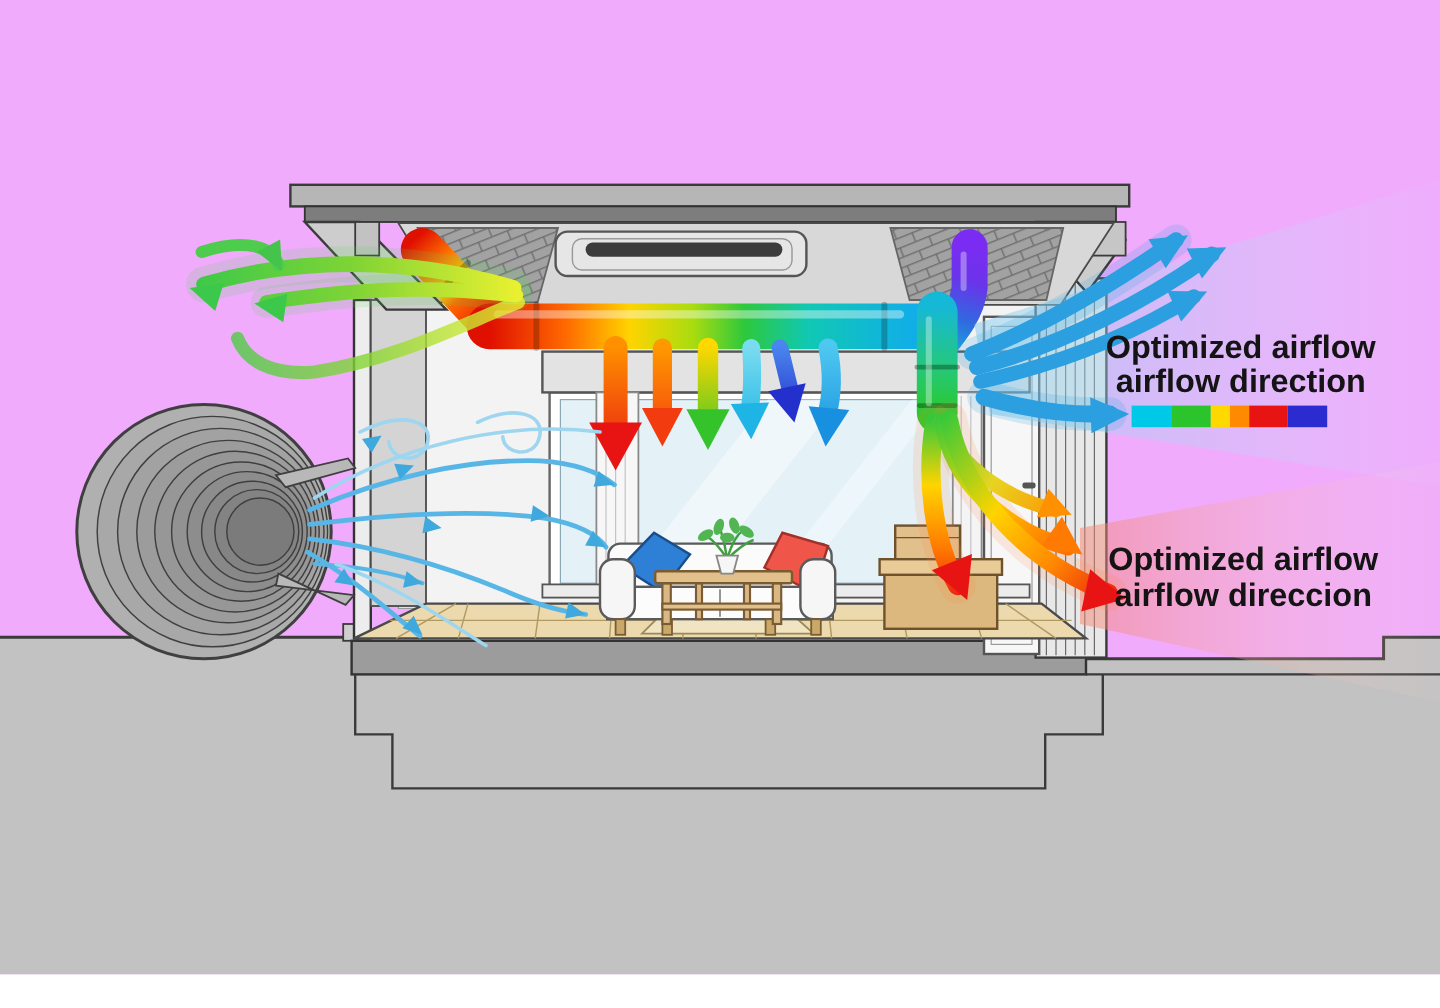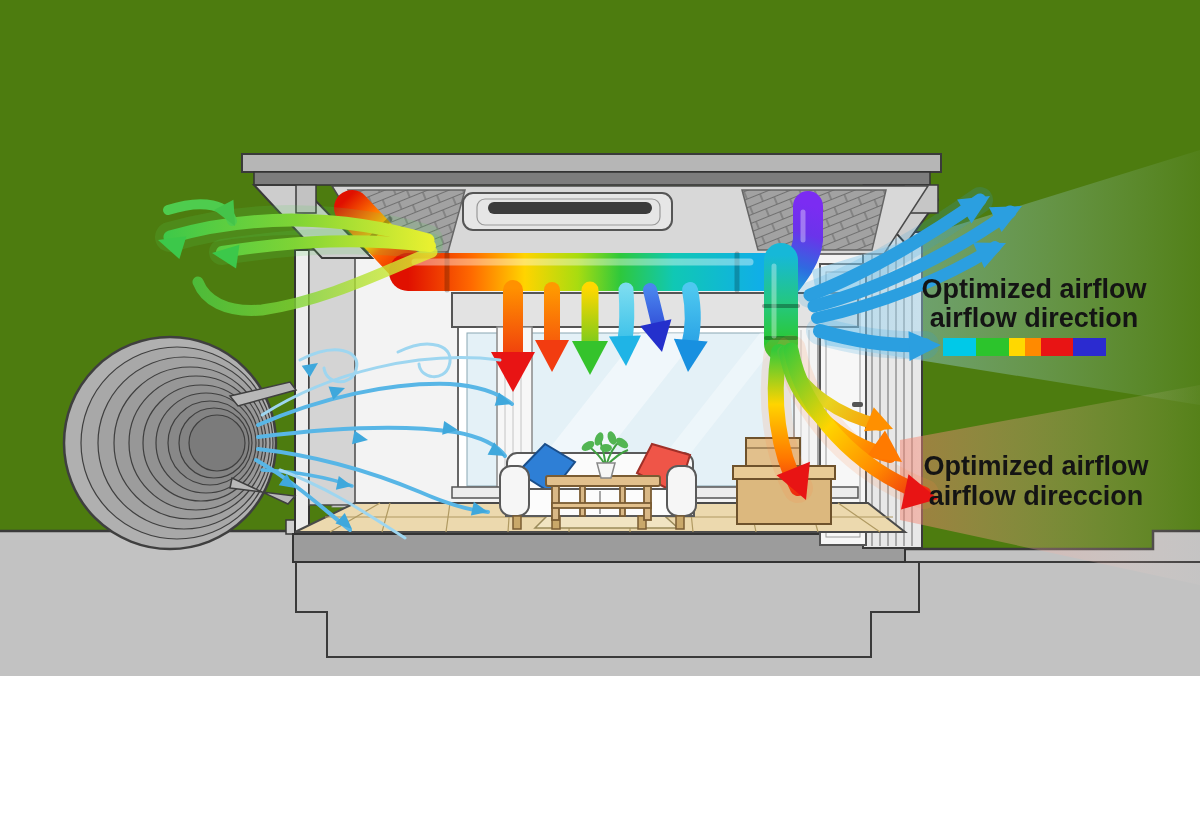--- a/index.html
+++ b/index.html
@@ -1,16 +1,16 @@
 <!DOCTYPE html>
 <html><head>
 <meta charset="utf-8">
 <style>
   html,body{margin:0;padding:0;background:#ffffff;}
-  .stage{position:relative;width:1200px;height:676px;background:#4d7c0f;overflow:hidden;font-family:"Liberation Sans",sans-serif;}
+  .stage{position:relative;width:1200px;height:812px;background:#f0abfc;overflow:hidden;font-family:"Liberation Sans",sans-serif;}
   svg{position:absolute;left:0;top:0;}
   text.callout{font-family:"Liberation Sans","DejaVu Sans",sans-serif;font-weight:bold;fill:#141414;}
 </style>
 </head>
 <body>
 
 <div class="stage">
 <svg width="1200" height="840" viewBox="0 0 1200 840">
   <defs>
     <pattern id="hatch" width="26" height="16" patternUnits="userSpaceOnUse" patternTransform="rotate(-22)">

